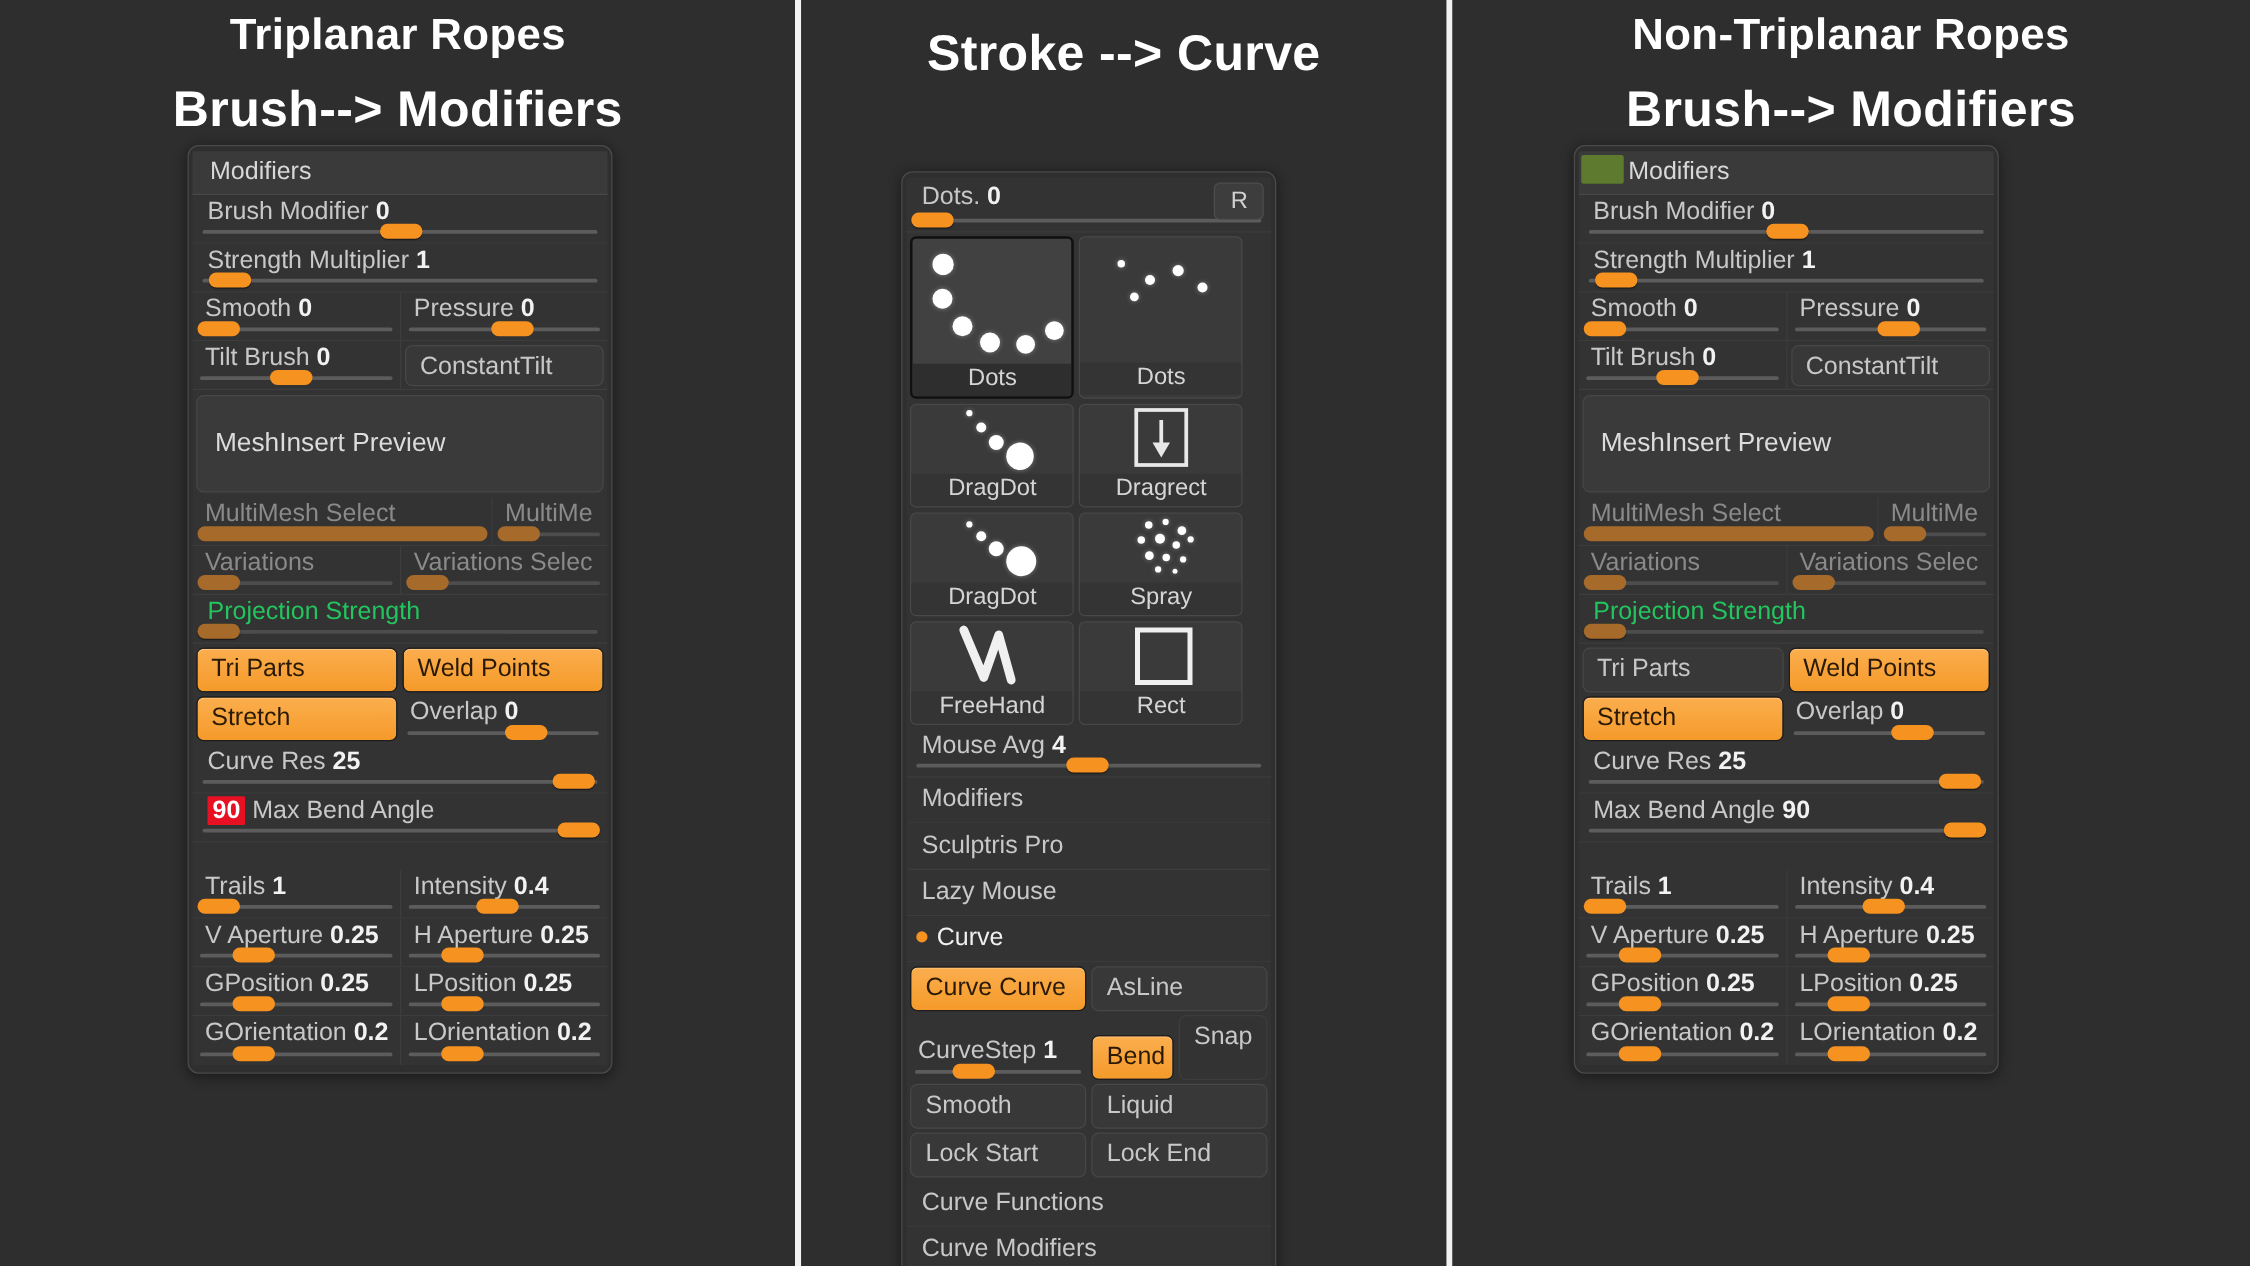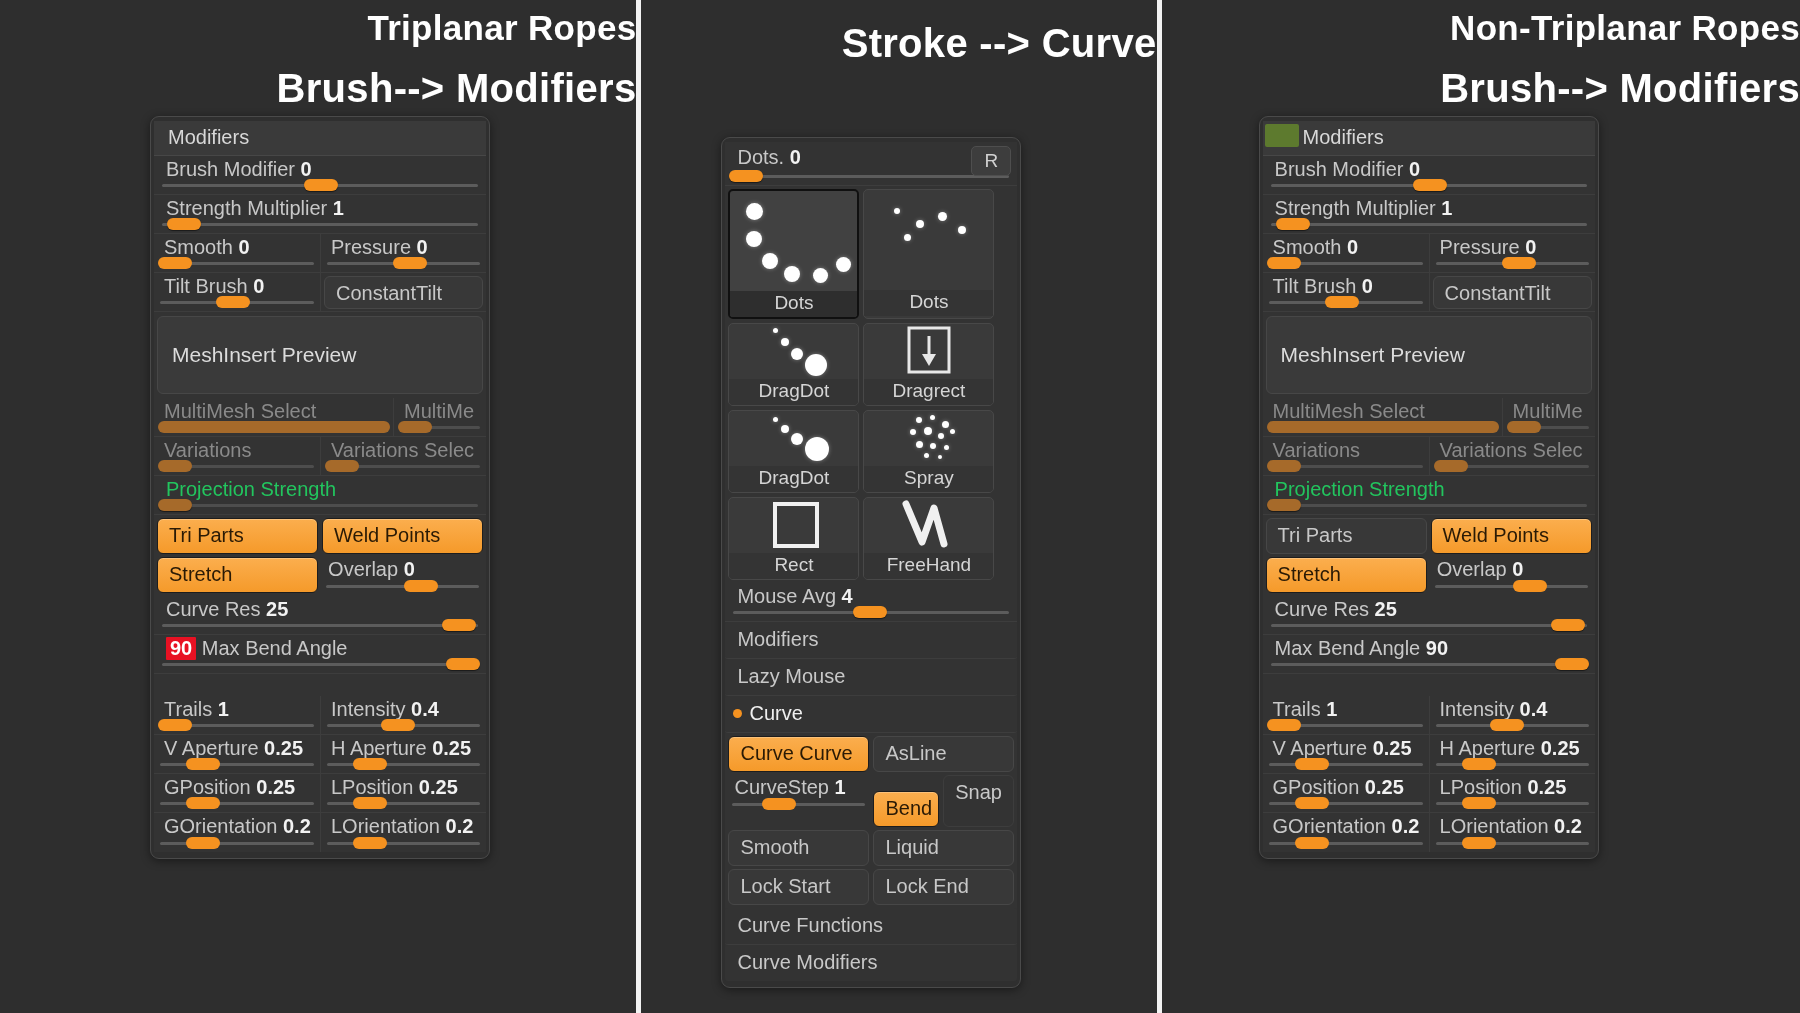--- a/index.html
+++ b/index.html
@@ -11,21 +11,21 @@
   }
   .stage { position: relative; width: 1800px; height: 1013px; background: #2e2e2e; display: flex; }
 
   .column { position: relative; height: 1013px; background: #2e2e2e; }
   .col-left   { width: 640px; }
   .col-mid    { width: 518px; }
   .col-right  { width: 642px; }
   .divider { width: 5px; background: #f2f2f2; height: 1013px; flex: 0 0 5px; }
 
   .col-title {
-    text-align: right;
+    text-align: center;
     color: #ffffff;
     font-size: 35px;
     font-weight: 700;
     letter-spacing: 0.3px;
     line-height: 1.0;
   }
   .title-1 { padding-top: 10px; }
   .title-2 { padding-top: 23px; font-size: 40px; }
 
   
@@ -429,56 +429,57 @@
               <span class="dot" style="width:5px;height:5px;left:80px;top:34px;"></span>
               <span class="dot" style="width:5px;height:5px;left:60px;top:42px;"></span>
               <span class="dot" style="width:4px;height:4px;left:74px;top:44px;"></span>
             </div>
             <div class="cap">Spray</div>
           </div>
 
           <div class="tile short">
             <div class="art">
               <svg width="131" height="55" viewBox="0 0 131 55">
+                <path d="M42,6 L58,44 L70,10 L80,46" fill="none" stroke="#f0f0f0" stroke-width="7" stroke-linecap="round" stroke-linejoin="round"></path>
+              </svg>
+            </div>
+            <div class="cap">FreeHand</div>
+          </div>
+
+          <div class="tile short">
+            <div class="art">
+              <svg width="131" height="55" viewBox="0 0 131 55">
                 <rect x="46" y="6" width="42" height="42" fill="none" stroke="#f0f0f0" stroke-width="4"></rect>
               </svg>
             </div>
             <div class="cap">Rect</div>
           </div>
 
-          <div class="tile short">
-            <div class="art">
-              <svg width="131" height="55" viewBox="0 0 131 55">
-                <path d="M42,6 L58,44 L70,10 L80,46" fill="none" stroke="#f0f0f0" stroke-width="7" stroke-linecap="round" stroke-linejoin="round"></path>
-              </svg>
-            </div>
-            <div class="cap">FreeHand</div>
-          </div>
-
         </div>
 
         <div class="srow">
           <div class="lbl"><span>Mouse Avg</span> <b>4</b></div>
           <div class="track"></div>
           <div class="knob" style="left:128px;"></div>
         </div>
 
         <div class="btn">Modifiers</div>
+        <div class="btn">Sculptris Pro</div>
         <div class="btn">Lazy Mouse</div>
 
         <div class="btn" style="color:#f0f0f0; padding-left:8px;">
           <span class="curvebullet"></span><span>Curve</span>
         </div>
 
         <div class="pairrow">
           <div class="obtn">Curve Curve</div>
           <div class="gbtn">AsLine</div>
         </div>
 
-        <div class="pairrow" style="padding-top:0;">
+        <div class="pairrow" style="padding-top:0;align-items:flex-end;">
           <div style="position:relative; height:36px;">
             <div style="position:absolute;left:6px;top:1px;color:#c8c8c8;font-size:20px;"><span>CurveStep</span> <b style="color:#f2f2f2;">1</b></div>
             <div style="position:absolute;left:4px;right:4px;bottom:5px;height:3px;background:#5c5c5c;border-radius:2px;"></div>
             <div style="position:absolute;bottom:1px;left:34px;width:34px;height:12px;background:#f59220;border-radius:7px;"></div>
           </div>
           <div style="display:flex; gap:4px;">
             <div class="obtn" style="flex:1 1 48%;margin-top:16px;">Bend</div>
             <div class="gbtn" style="flex:1 1 52%; background:#333; border-color:#3d3d3d;">Snap</div>
           </div>
         </div>

